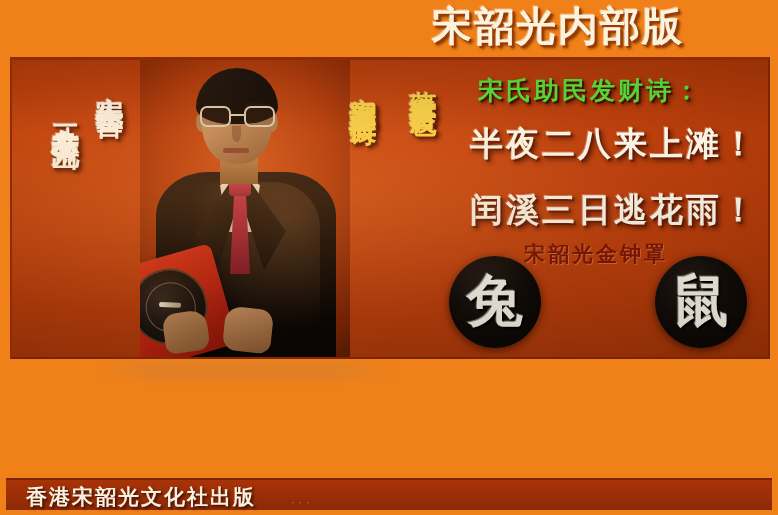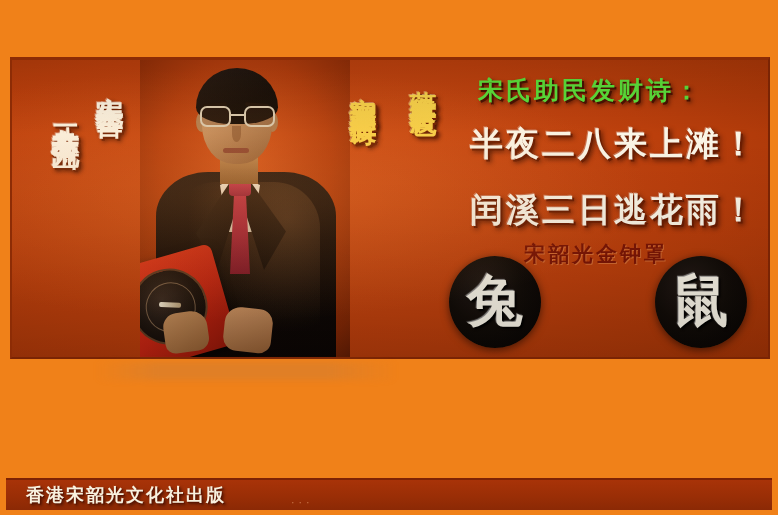--- a/index.html
+++ b/index.html
@@ -358,21 +358,21 @@
     width: 766px;
     height: 32px;
     background: linear-gradient(to bottom, #a83308 0%, #9a2e06 55%, #8b2905 100%);
     border-top: 2px solid #7d2204;
     box-sizing: border-box;
   }
   .footer-text {
     position: absolute;
     left: 20px;
     top: 3px;
-    font-size: 18px;
+    font-size: 21px;
     font-weight: bold;
     letter-spacing: 2px;
     color: #F8F1DF;
     white-space: nowrap;
     font-family: "DejaVu Sans", sans-serif;
     text-shadow:
       1px 1px 0 #5b1502,
       2px 2px 3px rgba(40,8,0,.75);
   }
   .footer-dots {
@@ -382,20 +382,23 @@
     font-size: 11px;
     letter-spacing: 4px;
     color: rgba(255,190,140,.45);
   }
 </style>
 </head>
 <body>
 
 <div id="poster">
 
+  <div class="header-band">
+    <div class="poster-title">宋韶光内部版</div>
+  </div>
 
   <div class="main-panel">
 
     <div class="portrait">
       <div class="portrait-bg"></div>
       <div class="p-body"></div>
       <div class="p-shoulder-sheen"></div>
       <div class="p-shirt"></div>
       <div class="p-lapel-l"></div>
       <div class="p-lapel-r"></div>

